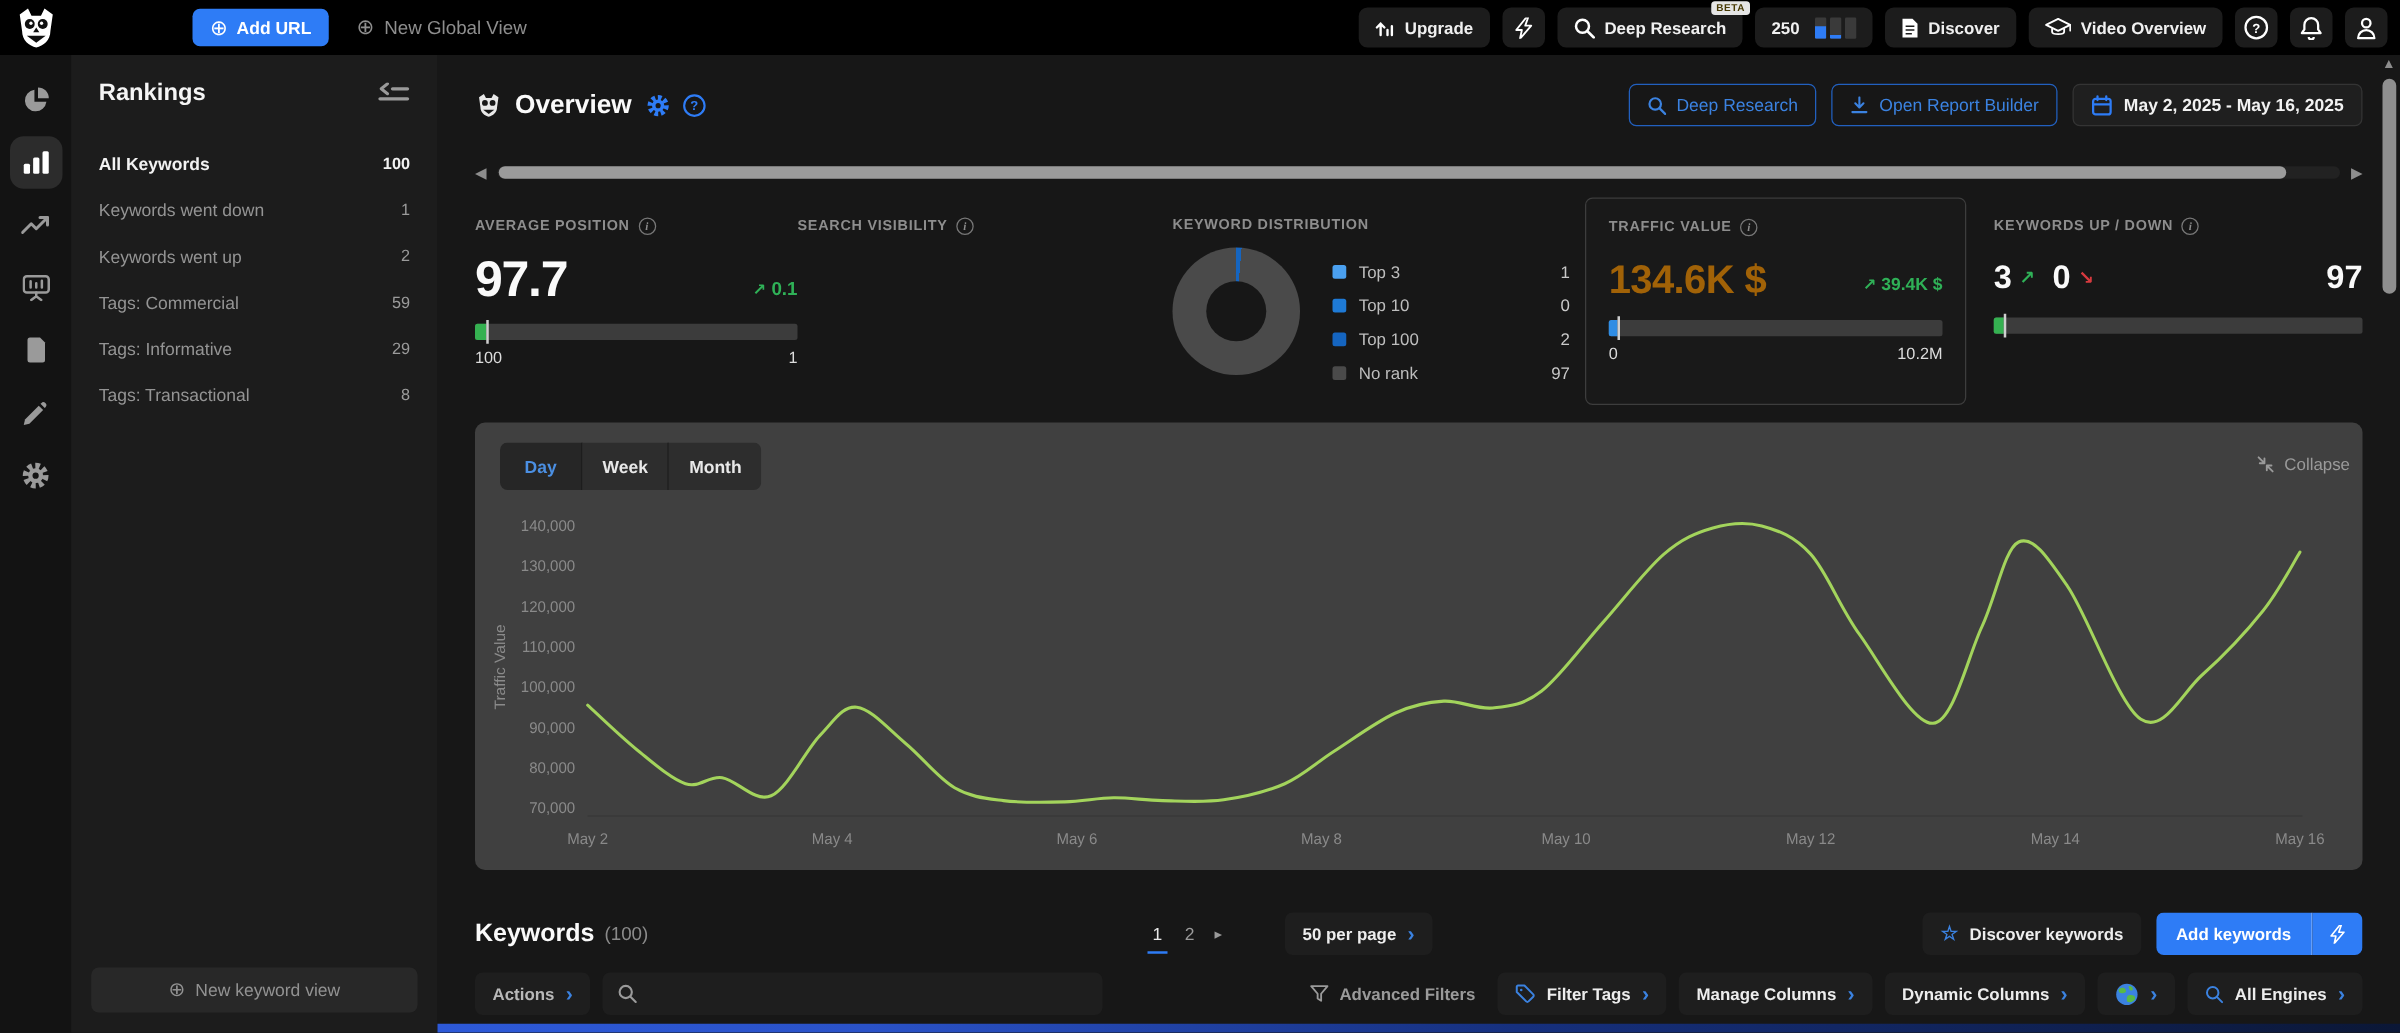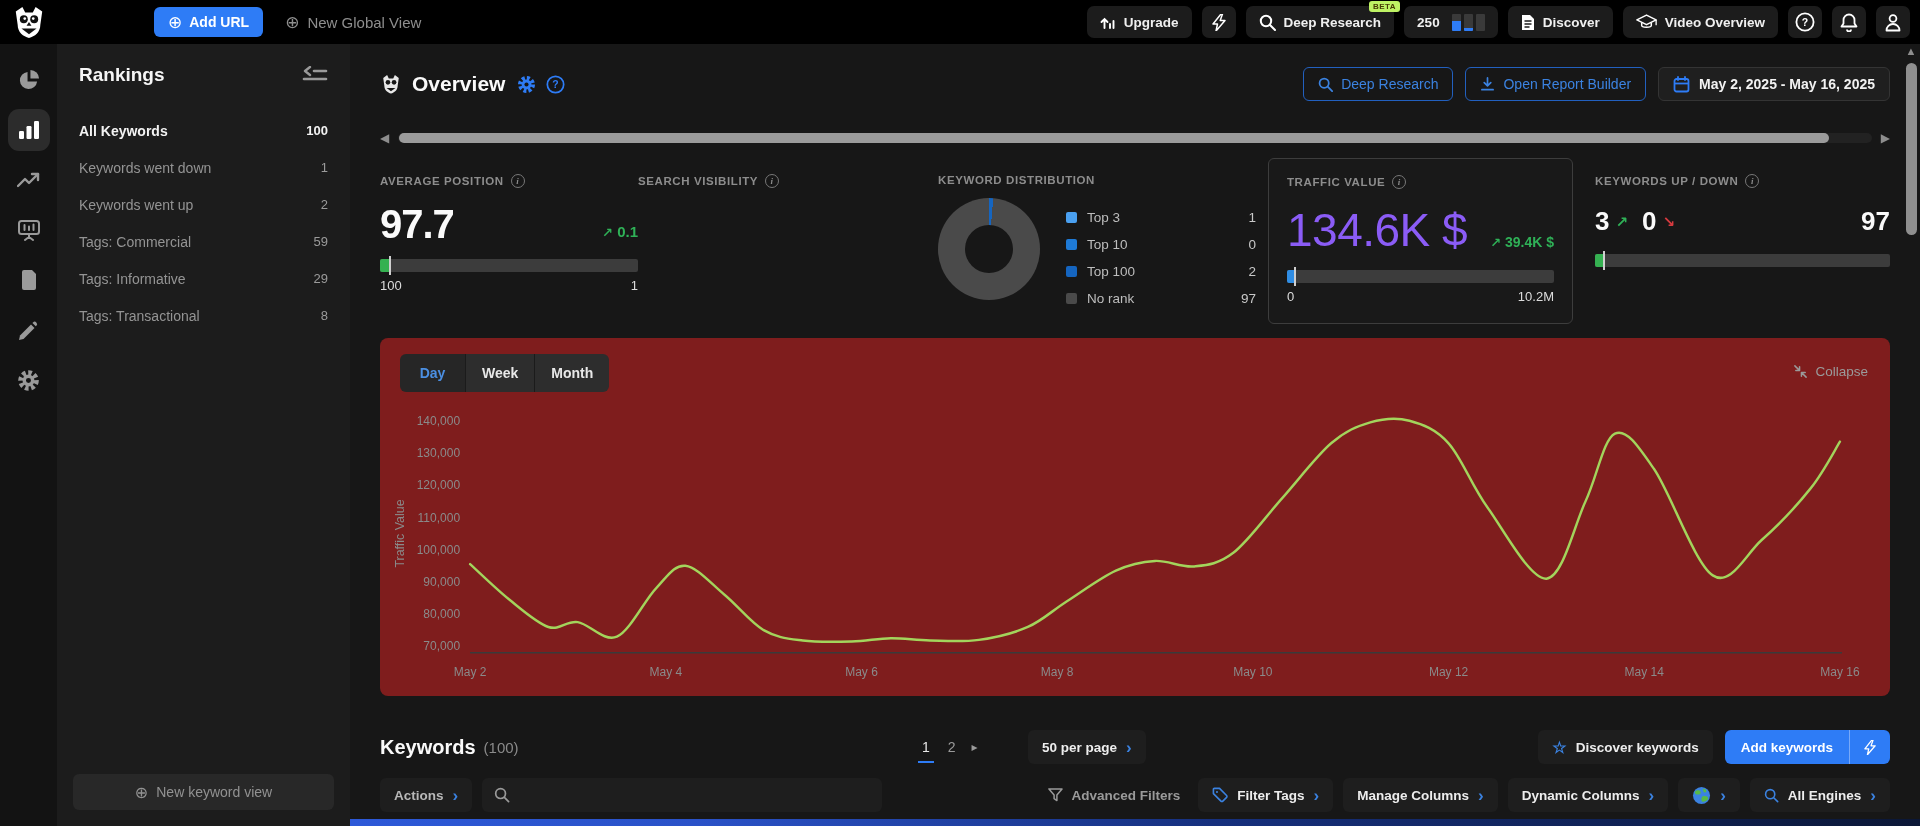--- a/index.html
+++ b/index.html
@@ -14,21 +14,21 @@
   .proj-select .caret{margin-left:auto;color:#777;font-size:11px}
   .btn-blue{background:#2e7cf6;color:#fff;border:none;border-radius:6px;height:30px;
     display:inline-flex;align-items:center;gap:7px;padding:0 14px;font-size:14px;font-weight:700;cursor:pointer}
   .addurl{margin-left:96px}
   .ngv{margin-left:22px;display:flex;align-items:center;gap:8px;color:#8e8e8e;font-size:15px;cursor:pointer}
   .ngv .plus-o{color:#8e8e8e;font-size:17px}
   .tb-right{margin-left:auto;display:flex;align-items:center;gap:10px}
   .tb-btn{background:#1c1c1c;border:none;border-radius:7px;height:32px;display:inline-flex;align-items:center;
     gap:8px;padding:0 13px;color:#f0f0f0;font-size:13.5px;font-weight:600;cursor:pointer;position:relative}
   .tb-sq{width:34px;justify-content:center;padding:0}
-  .beta{position:absolute;top:-5px;right:-6px;background:#bef264;color:#473a04;font-size:8px;
+  .beta{position:absolute;top:-5px;right:-6px;background:#e5e5e5;color:#473a04;font-size:8px;
     font-weight:700;border-radius:3px;padding:1px 4px;letter-spacing:.5px}
   .credit-bars{display:flex;gap:3px;align-items:flex-end;margin-left:4px}
   .cbar{width:9px;height:17px;background:#3a3a3a;border-radius:1px;position:relative;overflow:hidden}
   .cbar i{position:absolute;bottom:0;left:0;right:0;background:#2e7cf6;display:block}
   
   .rail{position:absolute;top:44px;left:0;width:57px;bottom:0;background:#131313;
     display:flex;flex-direction:column;align-items:center;padding-top:24px;gap:26px}
   .rail .ric{width:24px;height:24px;display:flex;align-items:center;justify-content:center;cursor:pointer}
   .rail .active-wrap{width:42px;height:42px;background:#2c2c2c;border-radius:11px;display:flex;
     align-items:center;justify-content:center;margin:-9px 0;cursor:pointer}
@@ -86,36 +86,36 @@
   .kd-body{display:flex;margin-top:12px;align-items:flex-start}
   .donut{width:102px;height:102px;border-radius:50%;position:relative;flex:none}
   .donut::after{content:"";position:absolute;inset:27px;background:#171717;border-radius:50%}
   .legend{margin-left:26px;flex:1;padding-top:6px}
   .lg-row{display:flex;align-items:center;height:27px;font-size:13.5px;color:#bdbdbd}
   .lg-sq{width:11px;height:11px;border-radius:2px;margin-right:10px;flex:none}
   .lg-row .lv{margin-left:auto;color:#c9c9c9}
   .col-tv{width:305px;margin-left:12px;border:1px solid #3d3d3d;background:#191919;border-radius:6px;
     padding:16px 18px 14px;min-height:166px}
   .tv-val{margin-top:18px;display:flex;align-items:flex-end}
-  .tv-num{font-size:46px;font-weight:400;color:#8b5cf6;letter-spacing:-.5px;line-height:1}
+  .tv-num{font-size:32px;font-weight:700;color:#a16207;letter-spacing:-.5px;line-height:1}
   .tv-chg{margin-left:auto;padding-bottom:3px}
   .col-ku{flex:1;margin-left:22px;padding-top:16px}
   .ku-vals{margin-top:18px;display:flex;align-items:center}
   .ku-num{font-size:26px;font-weight:700;color:#fafafa}
   .ku-ar{font-size:15px;font-weight:700;margin:0 14px 0 6px}
   .ku-ar.g{color:#2fb157}.ku-ar.r{color:#d63a3f}
   .ku-total{margin-left:auto;font-size:26px;font-weight:700;color:#fafafa}
   
-  .chart-card{margin-top:14px;height:358px;background:#7f1d1d;border-radius:8px;padding:16px 20px;position:relative}
+  .chart-card{margin-top:14px;height:358px;background:#404040;border-radius:8px;padding:16px 20px;position:relative}
   .tabs{display:inline-flex;border-radius:6px;overflow:hidden}
   .tab{height:38px;min-width:66px;padding:0 16px;background:#2d2d2d;border:none;border-right:1px solid #1b1b1b;
     color:#e8e8e8;font-size:14px;font-weight:600;cursor:pointer}
   .tab:last-child{border-right:none}
   .tab.active{background:#262626;color:#4b8fe2}
-  .collapse{position:absolute;right:22px;top:26px;display:flex;align-items:center;gap:7px;
+  .collapse{position:absolute;right:10px;top:26px;display:flex;align-items:center;gap:7px;
     color:#9a9a9a;font-size:13.5px;cursor:pointer}
   .chart-wrap{position:absolute;left:10px;right:18px;top:68px;bottom:8px}
   
   .kw-head{margin-top:34px;display:flex;align-items:center;position:relative}
   .kw-title{font-size:20px;font-weight:700;color:#fafafa}
   .kw-count{margin-left:8px;font-size:15px;color:#8a8a8a}
   .pager{position:absolute;left:540px;display:flex;align-items:center;gap:14px}
   .pg{font-size:14px;color:#9a9a9a;cursor:pointer;padding:4px 2px;position:relative}
   .pg.active{color:#e8e8e8}
   .pg.active::after{content:"";position:absolute;left:-2px;right:-2px;bottom:-4px;height:2px;background:#2e7cf6}

